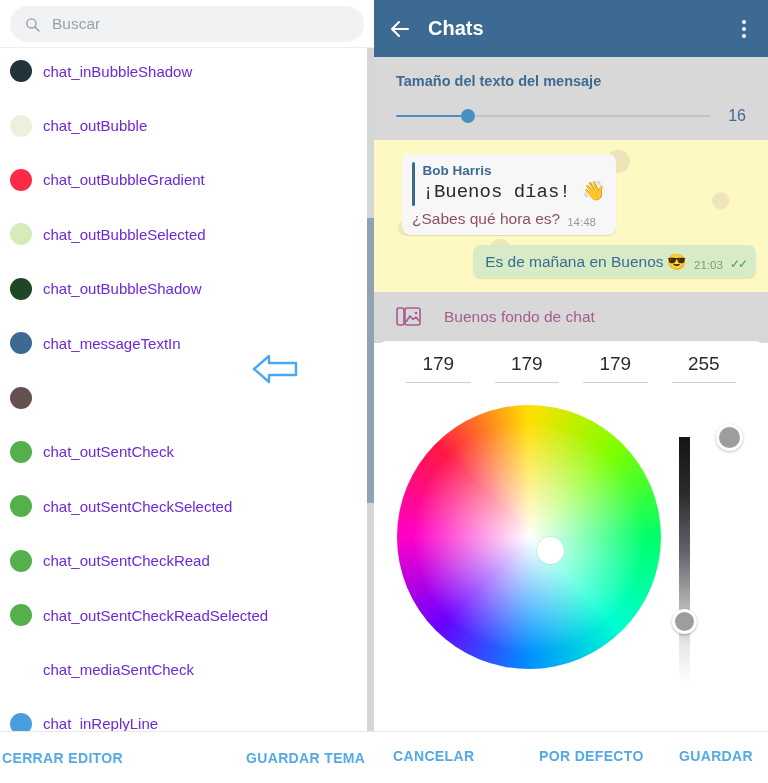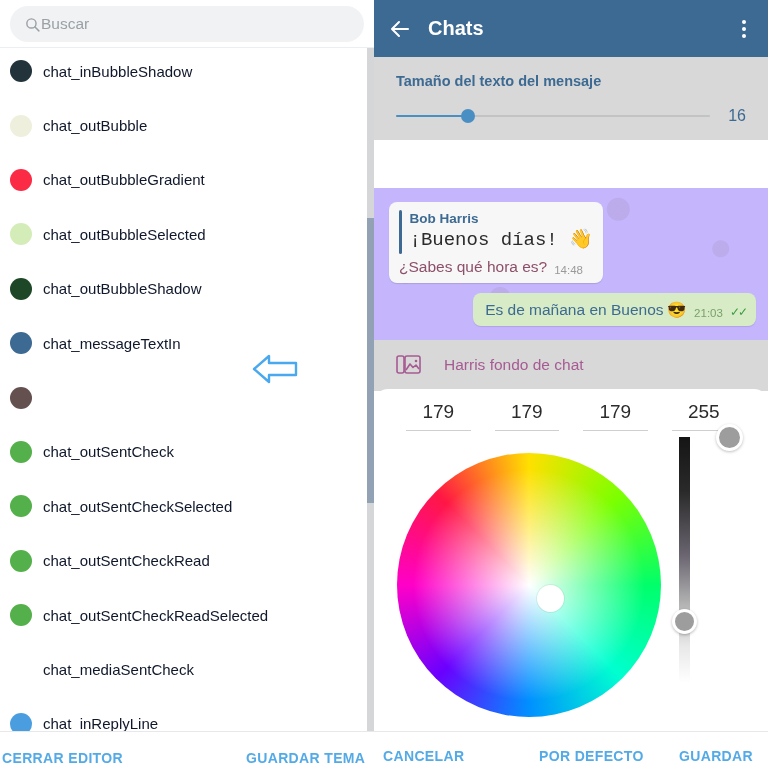--- a/index.html
+++ b/index.html
@@ -23,20 +23,21 @@
     height: 47px; flex: 0 0 47px;
     padding: 6px 10px 5px 10px;
     background: #fff;
   }
   .search-box {
     height: 36px; width: 100%;
     background: #f1f2f3;
     border-radius: 18px;
     display: flex; align-items: center;
     padding: 0 14px;
+    gap: 11px;
   }
   .search-icon { width: 17px; height: 17px; flex: 0 0 17px; display:block; }
   .search-input {
     border: 0; outline: 0; background: transparent;
     font-family: "Liberation Sans", sans-serif;
     font-size: 15.5px; color: #333;
     width: 100%;
   }
   .search-input::placeholder { color: #9aa0a6; }
 
@@ -53,21 +54,21 @@
     background: #fff;
   }
   .swatch {
     width: 22px; height: 22px; border-radius: 50%;
     flex: 0 0 22px;
   }
   .swatch.empty { background: transparent; }
   .row-label {
     margin-left: 11px;
     font-size: 15px;
-    color: #0f172a;
+    color: #6d28d9;
     white-space: nowrap;
   }
 
   
   .list-scroll-track {
     position: absolute; top: 0; right: 0;
     width: 7px; height: 100%;
     background: #d4d6d8;
   }
   .list-scroll-thumb {
@@ -157,24 +158,23 @@
   }
   .slider-value {
     font-size: 16px; color: #3d6a92; font-weight: normal;
     min-width: 22px; text-align: right;
   }
 
   
   .chat-preview {
     flex: 0 0 auto;
     position: relative;
-    background: #c4b5fd;
-    padding: 14px 12px 14px 15px;
-    overflow: hidden;
-    margin-top: 48px;
+    background: #fef9c3;
+    padding: 14px 12px 14px 28px;
+    overflow: hidden;
   }
   .chat-preview::before {
     content:"";
     position:absolute; inset:0;
     background-image:
       radial-gradient(circle at 18% 22%, rgba(150,120,140,.18) 0 9px, transparent 10px),
       radial-gradient(circle at 62% 14%, rgba(150,120,140,.16) 0 11px, transparent 12px),
       radial-gradient(circle at 88% 40%, rgba(150,120,140,.15) 0 8px, transparent 9px),
       radial-gradient(circle at 32% 72%, rgba(150,120,140,.15) 0 10px, transparent 11px),
       radial-gradient(circle at 76% 82%, rgba(150,120,140,.15) 0 9px, transparent 10px),
@@ -293,21 +293,21 @@
     background:#fff;
   }
   .right-actions .act {
     position:absolute; top: 16px;
     font-size: 14px; font-weight:bold;
     letter-spacing: .35px;
     color: #53aae6; background:none; border:0;
     font-family: "Liberation Sans", sans-serif;
     cursor:pointer;
   }
-  .act-cancel { left: 9px; }
+  .act-cancel { left: 19px; }
   .act-default { left: 165px; }
   .act-save { left: 305px; }
 </style>
 </head>
 <body>
 
 <div class="app">
 
   <div class="left-panel">
 
@@ -440,21 +440,21 @@
       </div>
     </div>
 
     <div class="wallpaper-row">
       <svg width="26" height="24" viewBox="0 0 26 24" fill="none" stroke="#a75b93" stroke-width="1.6">
         <rect x="1" y="3" width="7" height="17" rx="2"></rect>
         <rect x="9" y="3" width="15" height="17" rx="2"></rect>
         <circle cx="20" cy="8" r="1.3" fill="#a75b93" stroke="none"></circle>
         <polyline points="10,17 14,11 17,14.5 20,12 23,16" stroke-linejoin="round"></polyline>
       </svg>
-      <div class="wallpaper-label">Harris fondo de chat</div>
+      <div class="wallpaper-label">Buenos fondo de chat</div>
     </div>
 
     <div class="picker-sheet">
       <div class="rgba-row" id="rgba-row">
           <div class="rgba-field">
             <div class="rgba-value">179</div>
             <div class="rgba-underline"></div>
           </div>
           <div class="rgba-field">
             <div class="rgba-value">179</div>

